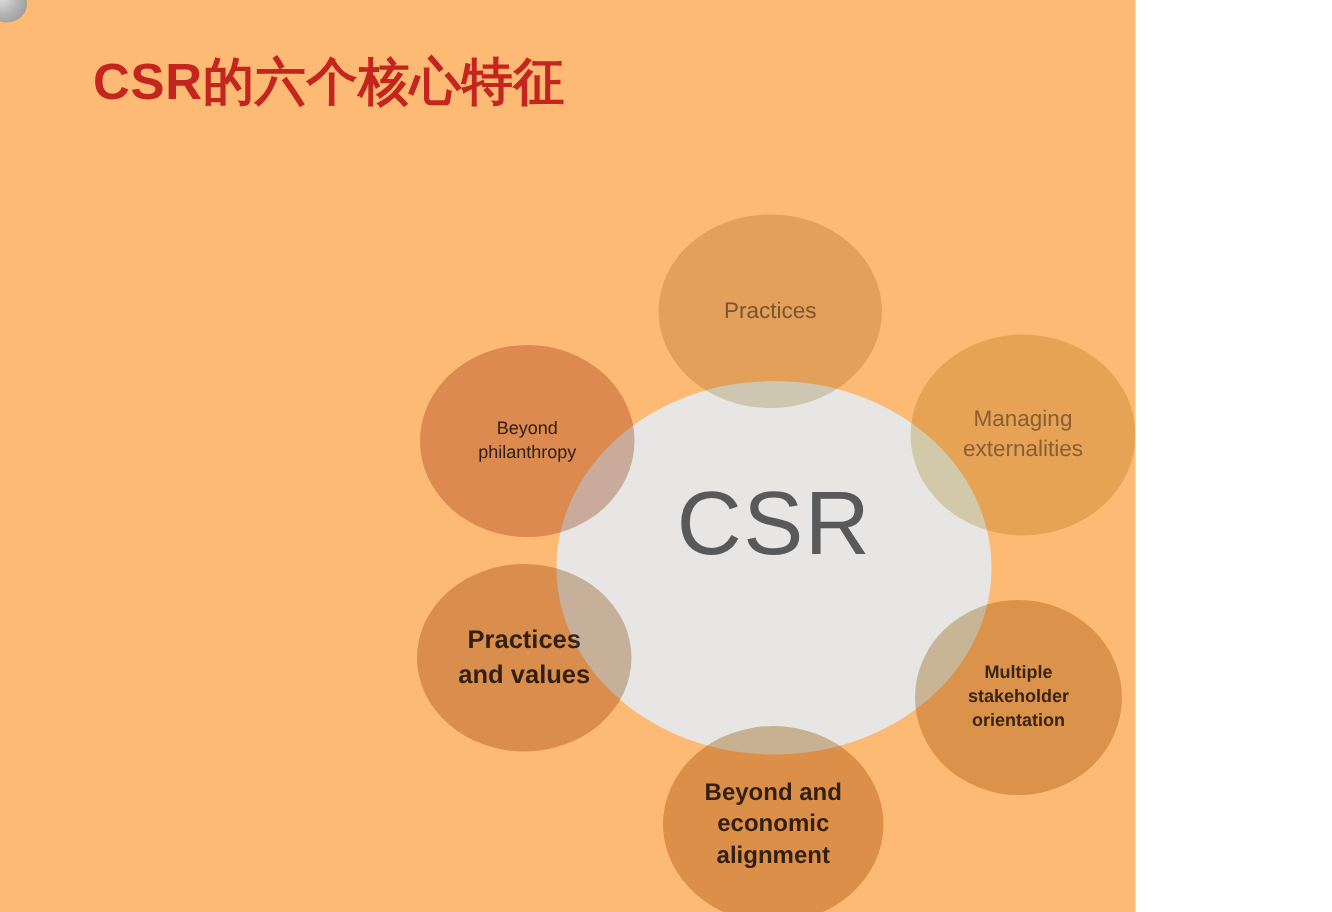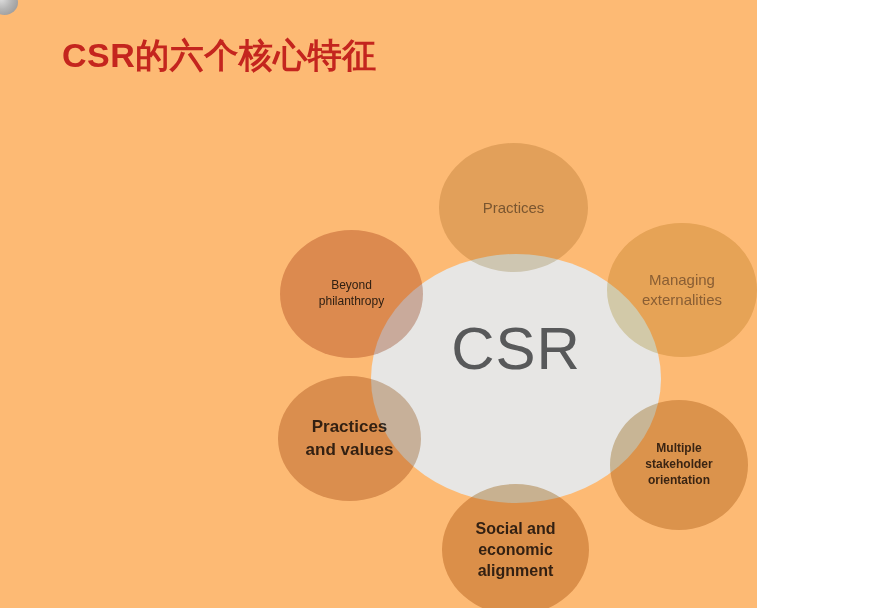--- a/index.html
+++ b/index.html
@@ -116,21 +116,21 @@
 externalities</span>
     </div>
 
     <div class="bubble outer node-multiple" style="background: rgb(221, 201, 167); color: rgb(58, 49, 39);">
       <span class="lbl">Multiple
 stakeholder
 orientation</span>
     </div>
 
     <div class="bubble outer node-social" style="background: rgb(221, 196, 161); color: rgb(51, 44, 38);">
-      <span class="lbl">Social and
+      <span class="lbl">Beyond and
 economic
 alignment</span>
     </div>
 
     <div class="bubble outer node-practices" style="background: rgb(220, 195, 171); color: rgb(51, 44, 38);">
       <span class="lbl">Practices
 and values</span>
     </div>
 
     <div class="bubble outer node-beyond" style="background: rgb(222, 189, 174); color: rgb(47, 42, 37);">

